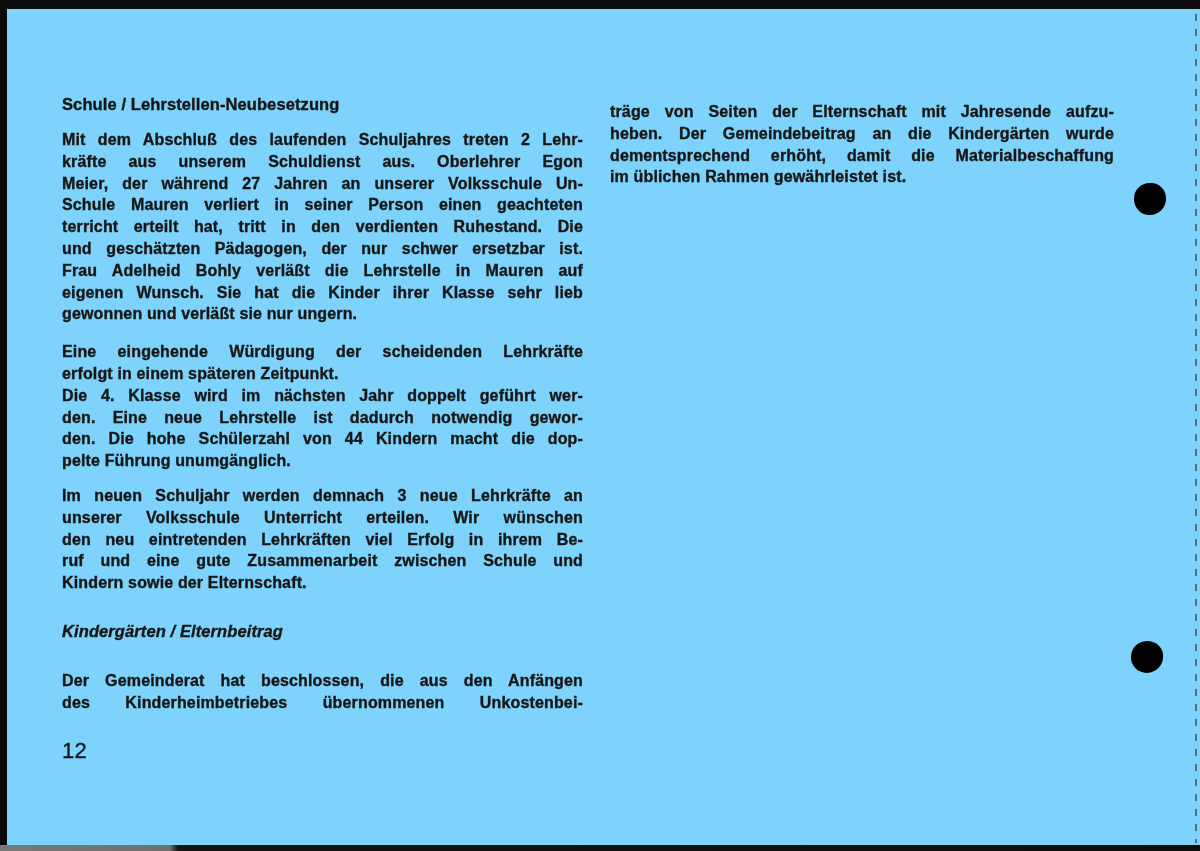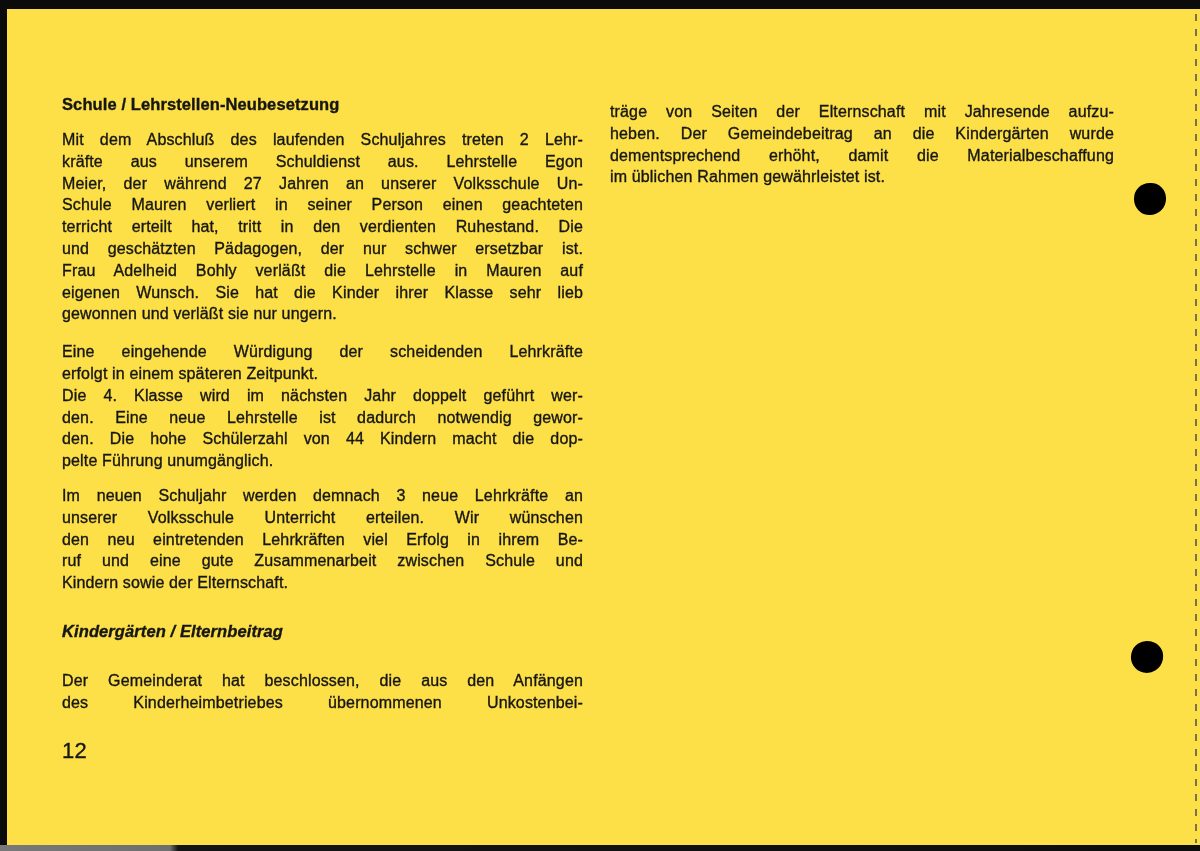--- a/index.html
+++ b/index.html
@@ -5,21 +5,21 @@
   * { margin: 0; padding: 0; box-sizing: border-box; }
   html, body { width: 1200px; height: 851px; }
   body {
     font-family: "Liberation Sans", "DejaVu Sans", sans-serif;
     background: #ffffff;
   }
   .page {
     position: relative;
     width: 1200px;
     height: 851px;
-    background: #fde047;
+    background: #7dd3fc;
     overflow: hidden;
     color: #161616;
   }
   
   .bar-top {
     position: absolute; top: 0; left: 0;
     width: 100%; height: 9px;
     background: #0b0b0b;
   }
   .bar-left {
@@ -69,20 +69,21 @@
   .para { display: block; }
   .para-1 { margin-top: 14px; }
   .para-2 { margin-top: 16px; }
   .para-3 { margin-top: 13px; }
   .para-4 { margin-top: 28px; }
 
   .tline {
     text-align: justify;
     text-align-last: justify;
     white-space: normal;
+    font-weight: bold;
   }
   .tline.nojust {
     text-align: center;
     text-align-last: left;
   }
 
   .page-number {
     margin-top: 26px;
     font-size: 22px;
   }
@@ -98,21 +99,21 @@
   <div class="edge-dashed"></div>
 
   <div class="ink-dot dot-1"></div>
   <div class="ink-dot dot-2"></div>
 
   <div class="col col-left">
     <div class="heading">Schule / Lehrstellen-Neubesetzung</div>
 
     <div class="para para-1">
         <div class="tline">Mit dem Abschluß des laufenden Schuljahres treten 2 Lehr-</div>
-        <div class="tline">kräfte aus unserem Schuldienst aus. Lehrstelle Egon</div>
+        <div class="tline">kräfte aus unserem Schuldienst aus. Oberlehrer Egon</div>
         <div class="tline">Meier, der während 27 Jahren an unserer Volksschule Un-</div>
         <div class="tline">Schule Mauren verliert in seiner Person einen geachteten</div>
         <div class="tline">terricht erteilt hat, tritt in den verdienten Ruhestand. Die</div>
         <div class="tline">und geschätzten Pädagogen, der nur schwer ersetzbar ist.</div>
         <div class="tline">Frau Adelheid Bohly verläßt die Lehrstelle in Mauren auf</div>
         <div class="tline">eigenen Wunsch. Sie hat die Kinder ihrer Klasse sehr lieb</div>
         <div class="tline nojust">gewonnen und verläßt sie nur ungern.</div>
       </div>
 
     <div class="para para-2">

